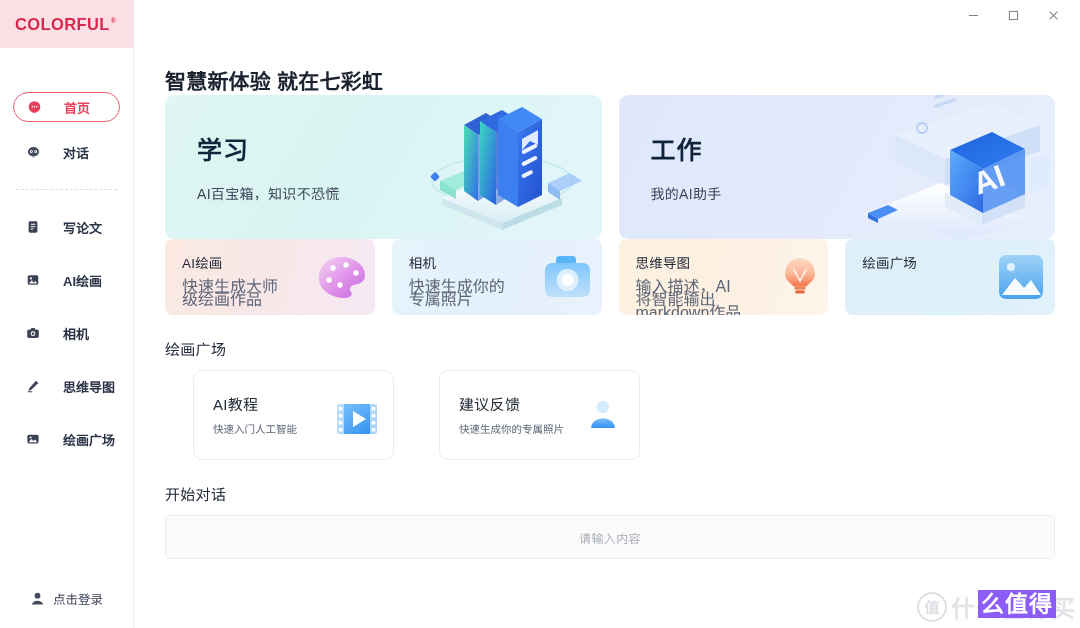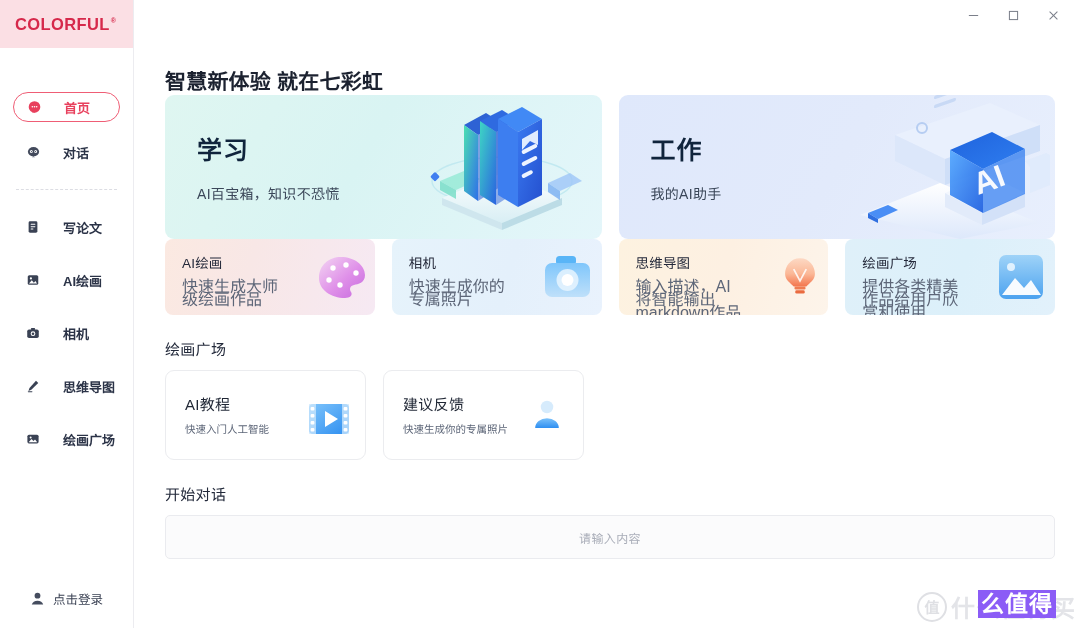--- a/index.html
+++ b/index.html
@@ -219,20 +219,21 @@
   .other-card {
     width: 201px;
     height: 90px;
     border: 1px solid #ebecef;
     border-radius: 9px;
     background: #fff;
     position: relative;
     overflow: hidden;
     cursor: pointer;
     padding: 22px 0 0 19px;
+    margin-left: 28px;
   }
   .other-card .oc-title {
     font-size: 15px;
     color: #1f2634;
     letter-spacing: 0.3px;
   }
   .other-card .oc-desc {
     margin-top: 9px;
     font-size: 10.5px;
     line-height: 13px;
@@ -588,21 +589,20 @@
             </defs>
           <path d="M28 2 C40 2 47 12 47 22 C47 30 40 34 36 38 L20 38 C16 34 9 30 9 22 C9 12 16 2 28 2 Z" fill="url(#bulbG)"></path>
           <rect x="21" y="38" width="14" height="4" rx="1.6" fill="#ef7c52"></rect>
           <rect x="22" y="43" width="12" height="4" rx="1.6" fill="#ea6b3f"></rect>
           <path d="M20 16 L28 31 L36 16" fill="none" stroke="#fff" stroke-width="2.2" opacity="0.85"></path>
         </svg>
       </div>
 
       <div class="app-card c-plaza">
         <div class="ac-title">绘画广场</div>
-        <div class="ac-desc">提供各类精美作品给用户欣赏和使用</div>
         <svg class="app-art" viewBox="0 0 56 52">
           <defs>
               <linearGradient id="picG" x1="0" y1="0" x2="0" y2="1">
             <stop offset="0" stop-color="#9fd3f8"></stop>
                 <stop offset="1" stop-color="#4ba2ef"></stop>
           </linearGradient>
             </defs>
           <rect x="6" y="4" width="44" height="44" rx="7" fill="url(#picG)"></rect>
           <circle cx="18" cy="16" r="4" fill="#e9f5ff" opacity="0.9"></circle>
           <path d="M9 44 L22 27 L31 37 L38 29 L48 44 Z" fill="#ffffff" opacity="0.95"></path>

